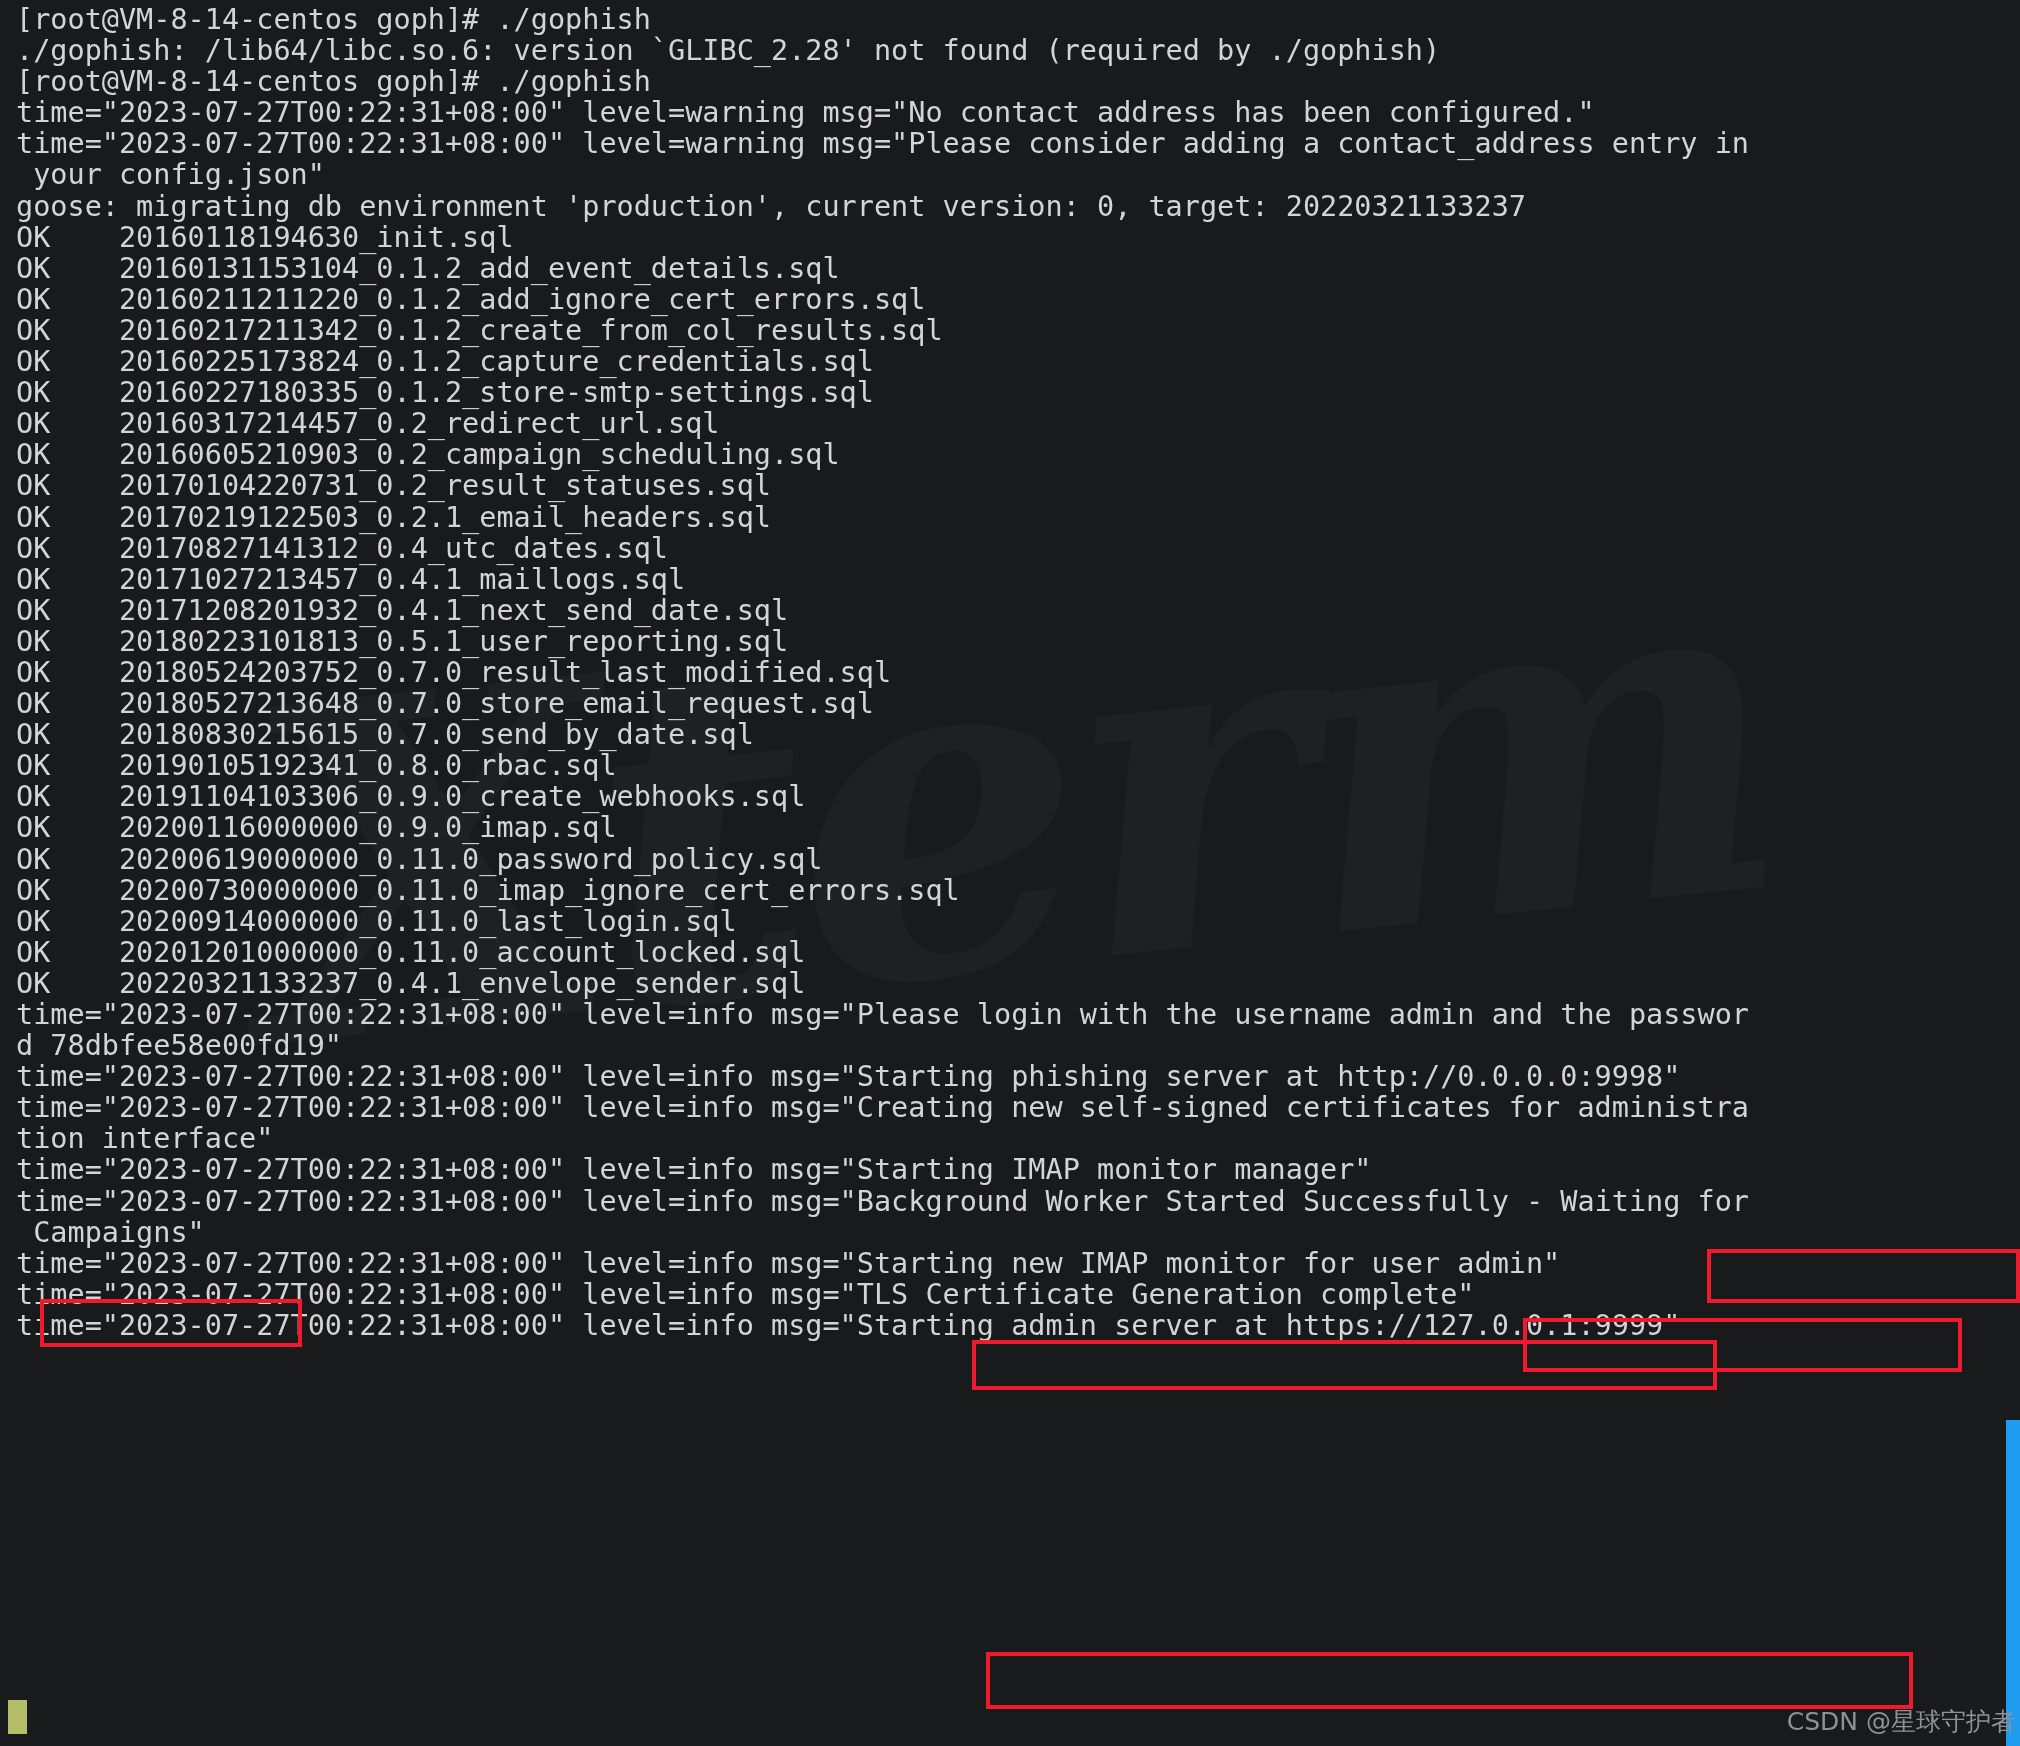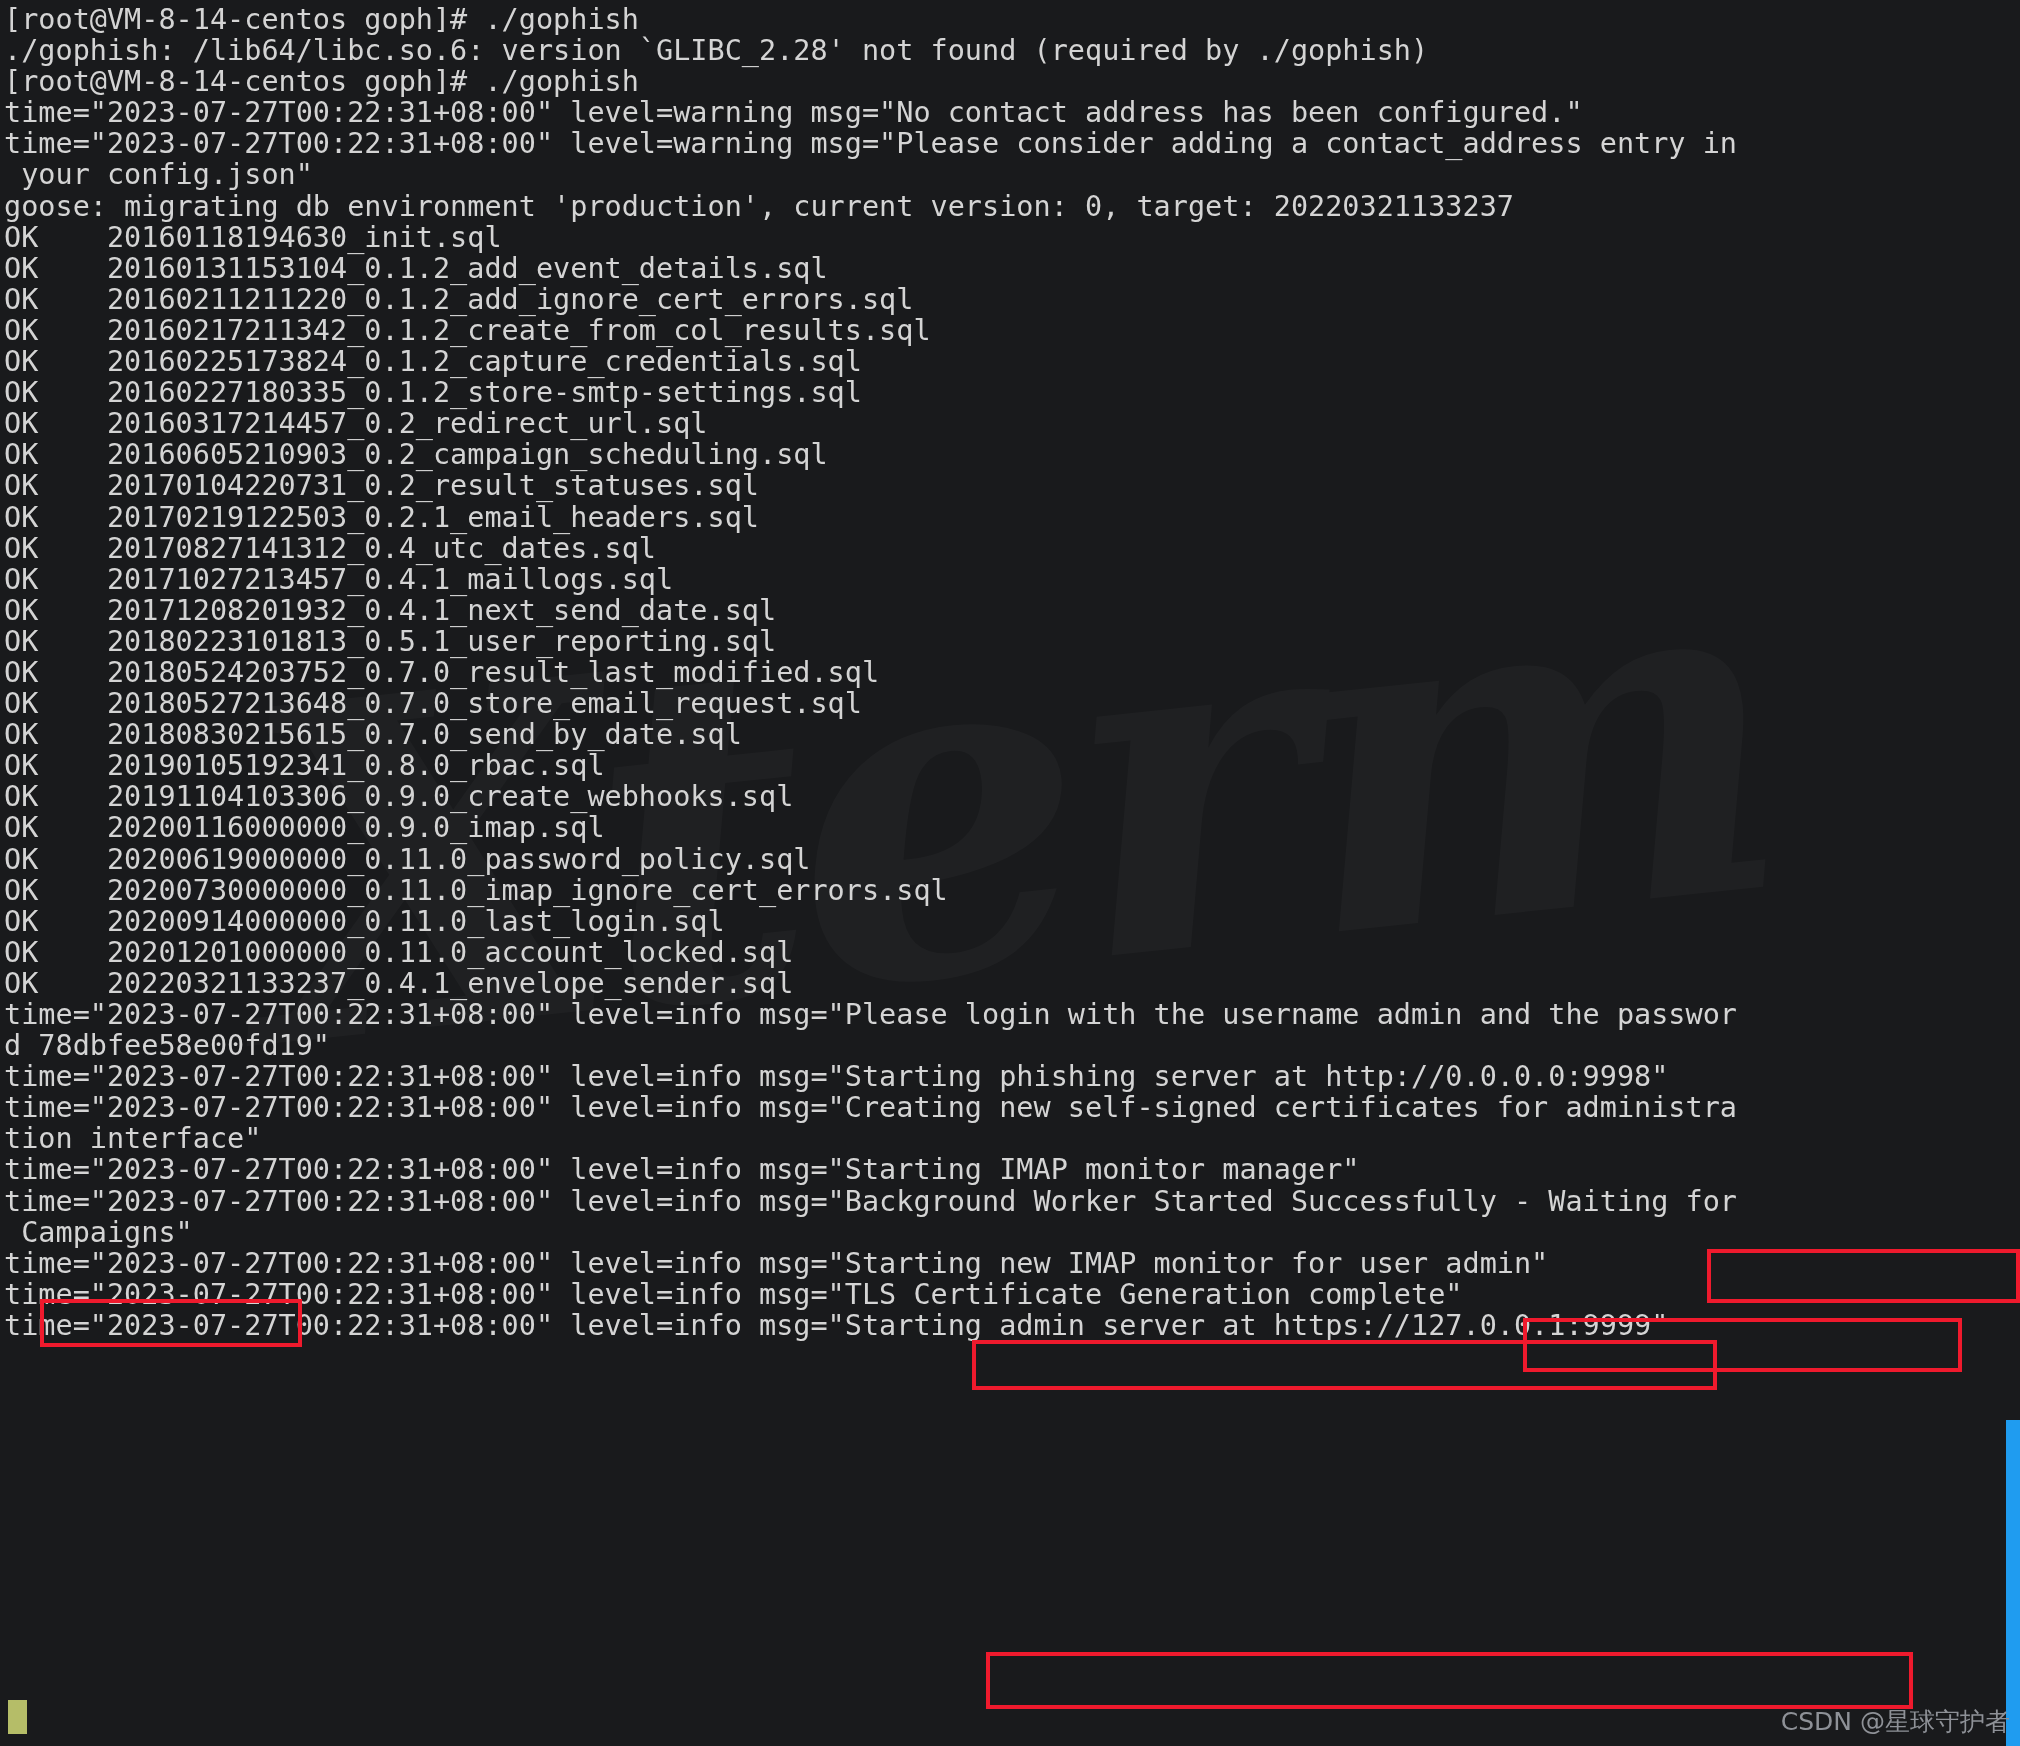--- a/index.html
+++ b/index.html
@@ -32,21 +32,21 @@
     letter-spacing: -14px;
     pointer-events: none;
     user-select: none;
   }
 
   #term {
     position: absolute;
     left: 0;
     top: 0;
     width: 2020px;
-    padding: 4px 0 0 4px;
+    padding: 4px 0 0 16px;
     box-sizing: border-box;
     color: #d4d4d4;
     font-size: 28.5px;
     line-height: 31.1px;
     letter-spacing: 0px;
     white-space: pre;
     z-index: 2;
   }
   #term .ln {
     height: 31.1px;
@@ -90,21 +90,21 @@
     top: 1420px;
     width: 14px;
     height: 326px;
     background: #1f9cf0;
     z-index: 7;
   }
 
   
   #csdn {
     position: absolute;
-    right: 10px;
+    right: 4px;
     bottom: 8px;
     font-family: "DejaVu Sans", "Liberation Sans", sans-serif;
     font-size: 25px;
     color: #8e9197;
     z-index: 8;
     white-space: nowrap;
     text-align: right;
   }
 </style>
 </head>

